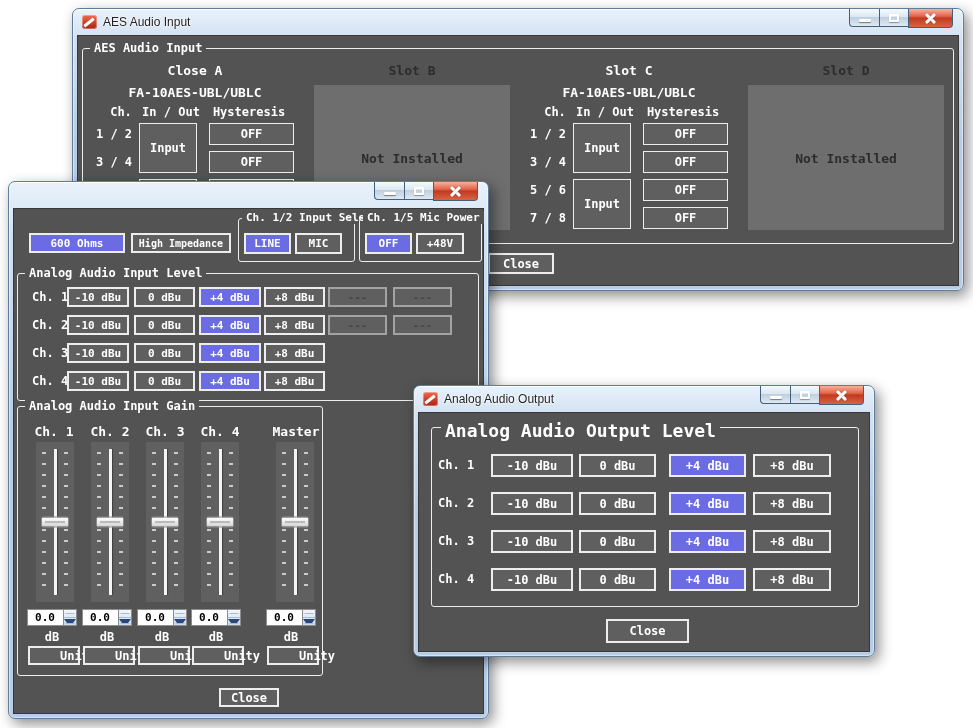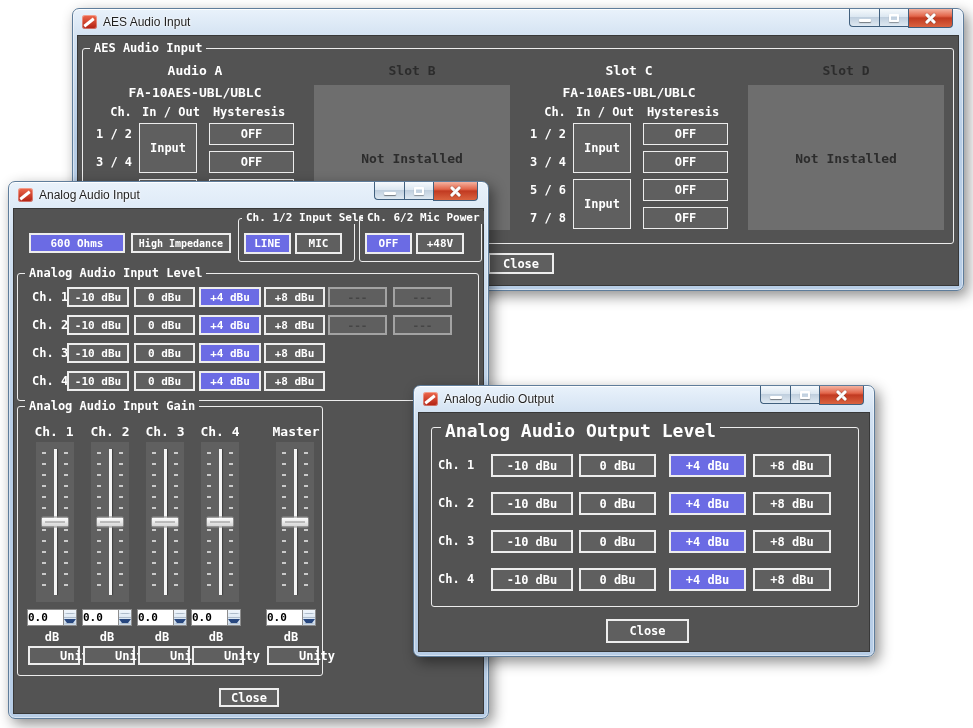--- a/index.html
+++ b/index.html
@@ -98,21 +98,21 @@
         background:#f4f4f4;box-shadow:1px 0 1px rgba(0,0,0,.35);}
   .slider .thumb{position:absolute;left:50%;top:50%;width:28px;height:11px;
         transform:translate(-50%,-50%);background:linear-gradient(#ffffff,#d4d4d4);
         border:1px solid #8d8d8d;border-radius:2px;box-sizing:border-box;}
   .slider .thumb::after{content:"";position:absolute;left:3px;right:3px;top:4px;height:1px;background:#8a8a8a;}
 
   
   .spin{position:absolute;width:50px;height:17px;top:400px;background:#ffffff;
         border:1px solid #8d8d8d;box-sizing:border-box;display:flex;}
   .sp1{left:13px;} .sp2{left:68px;} .sp3{left:123px;} .sp4{left:177px;} .sp5{left:252px;}
-  .spin .val{flex:1;text-align:left;font:bold 11px "DejaVu Sans Mono",monospace;color:#000;
+  .spin .val{flex:1;text-align:center;font:bold 11px "DejaVu Sans Mono",monospace;color:#000;
         line-height:15px;padding-right:1px;overflow:hidden;}
   .spin .arrows{width:12px;border-left:1px solid #8d8d8d;display:flex;flex-direction:column;
         background:linear-gradient(#f0f6fc,#cddcec);}
   .spin .arrows div{flex:1;display:flex;align-items:center;justify-content:center;}
   .spin .arrows div:first-child{border-bottom:1px solid #aebccb;}
   .tri-up{width:0;height:0;border-left:3px solid transparent;border-right:3px solid transparent;
           border-bottom:4px solid #27477f;}
   .tri-dn{width:0;height:0;border-left:3px solid transparent;border-right:3px solid transparent;
           border-top:4px solid #27477f;}
   .dbl1{left:13px;} .dbl2{left:68px;} .dbl3{left:123px;} .dbl4{left:177px;} .dbl5{left:252px;}
@@ -152,21 +152,21 @@
           <span class="x2"></span>
         </div>
       </div>
   </div>
   <div class="content">
     <div class="grp" style="left:4px;top:12px;width:872px;height:196px;">
       <span class="grp-label">AES Audio Input</span>
     </div>
 
     <div class="slot s-a">
-      <span class="lbl sname">Audio A</span>
+      <span class="lbl sname">Close A</span>
       <span class="lbl smodel">FA-10AES-UBL/UBLC</span>
       <span class="lbl h-ch">Ch.</span>
       <span class="lbl h-io">In / Out</span>
       <span class="lbl h-hy">Hysteresis</span>
       <span class="lbl p1">1 / 2</span>
       <span class="lbl p2">3 / 4</span>
       <span class="lbl p3">5 / 6</span>
       <span class="lbl p4">7 / 8</span>
       <div class="btn1 inbtn1">Input</div>
       <div class="btn1 inbtn2">Input</div>
@@ -204,24 +204,20 @@
       <span class="lbl dim sname">Slot D</span>
       <div class="panel ni-panel"></div>
       <span class="lbl dim ni-text">Not Installed</span>
     </div>
 
     <div class="btn1" style="left:410px;top:217px;width:66px;height:21px;border-width:2px;">Close</div>
   </div>
 </div>
 
 <div class="win" id="win-ain">
-  <div class="titlebar">
-    <div class="appicon"></div>
-    <span class="title-text">Analog Audio Input</span>
-  </div>
   <div class="caps">
     <div class="cap cmin">
         <div class="g-min"></div>
       </div>
     <div class="cap cmax">
         <div class="g-max"></div>
       </div>
     <div class="cap cclose">
         <div class="g-x">
           <span class="x1"></span>
@@ -234,21 +230,21 @@
     <div class="btn2 sel" style="left:15px;top:24px;width:96px;height:20px;">600 Ohms</div>
     <div class="btn2" style="left:117px;top:24px;width:100px;height:20px;font-size:10px;">High Impedance</div>
 
     <div class="grp" style="left:224px;top:9px;width:117px;height:44px;">
       <span class="grp-label" style="font-size:11px;left:3px;">Ch. 1/2 Input Select</span>
     </div>
     <div class="btn2 sel" style="left:230px;top:24px;width:47px;height:21px;">LINE</div>
     <div class="btn2" style="left:281px;top:24px;width:47px;height:21px;">MIC</div>
 
     <div class="grp" style="left:345px;top:9px;width:123px;height:44px;">
-      <span class="grp-label" style="font-size:11px;left:3px;">Ch. 6/2 Mic Power</span>
+      <span class="grp-label" style="font-size:11px;left:3px;">Ch. 1/5 Mic Power</span>
     </div>
     <div class="btn2 sel" style="left:351px;top:24px;width:47px;height:21px;">OFF</div>
     <div class="btn2" style="left:402px;top:24px;width:48px;height:21px;">+48V</div>
 
     <div class="grp" style="left:3px;top:64px;width:462px;height:128px;text-align:right;">
       <span class="grp-label">Analog Audio Input Level</span>
     </div>
 
     <span class="lbl i-lab i-r1" style="margin-top:3px;">Ch. 1</span>
     <div class="btn2 i-c1 i-r1">-10 dBu</div>

